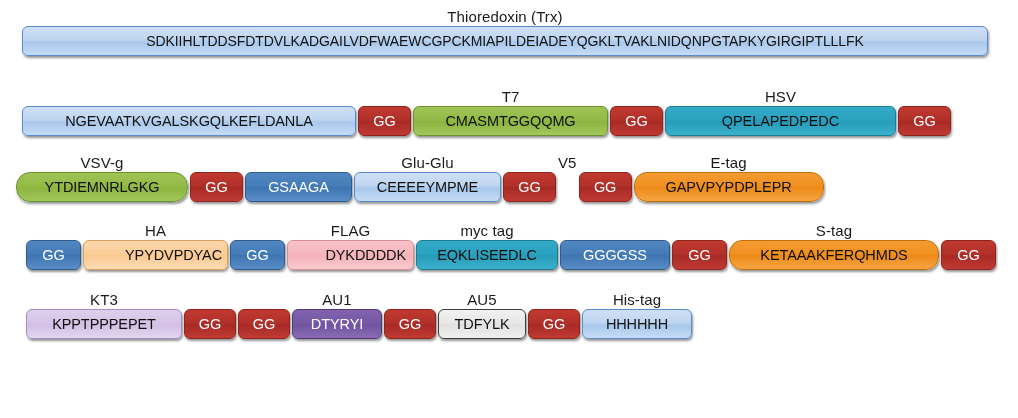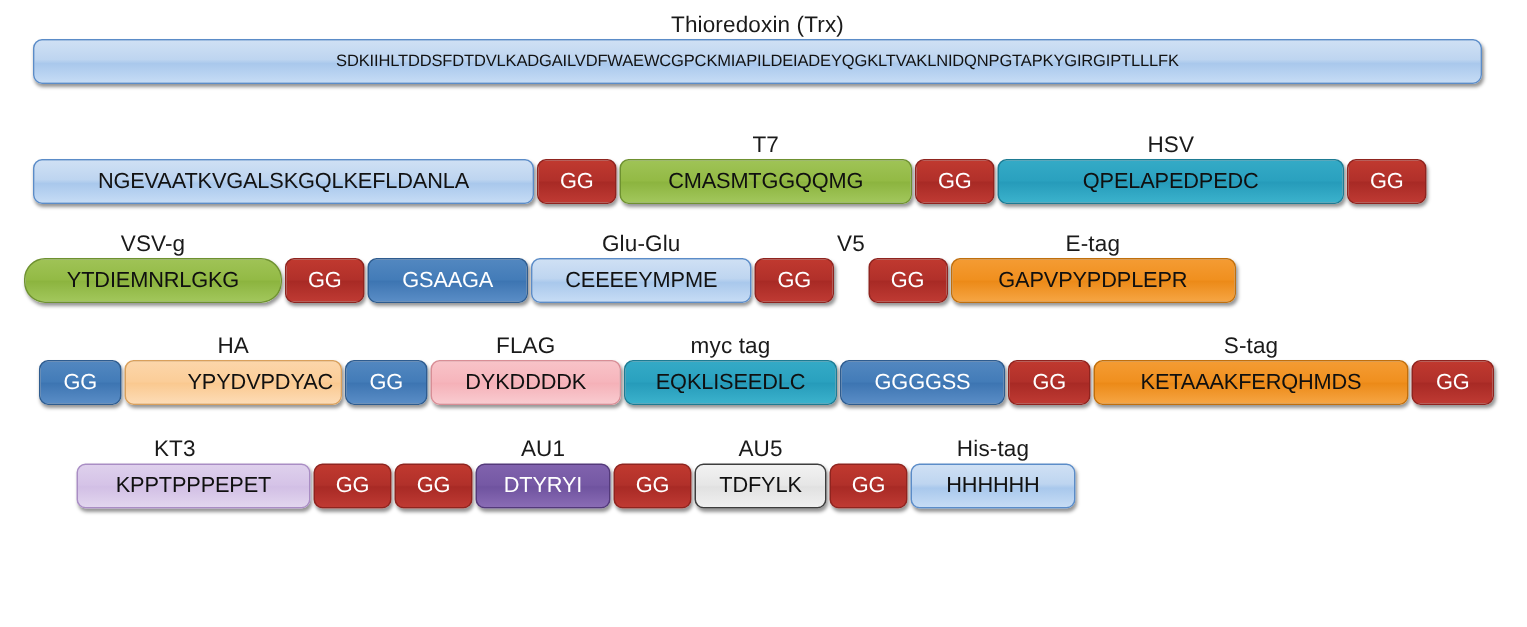--- a/index.html
+++ b/index.html
@@ -89,51 +89,51 @@
   }
   .c-purple {
     background: linear-gradient(to bottom, #8062ad 0%, #7558a4 48%, #6f539f 52%, #8a6cb5 100%);
     border-color: #53397a;
     color: #ffffff;
   }
   .c-orange {
     background: linear-gradient(to bottom, #f49b33 0%, #f0901f 48%, #ec8a18 52%, #f6a543 100%);
     border-color: #c06f0d;
     color: #101010;
+    border-radius: 13px;
   }
   .c-peach {
     background: linear-gradient(to bottom, #fcd6aa 0%, #fbcd98 48%, #fac990 52%, #fddcb6 100%);
     border-color: #d9a05c;
     color: #101010;
   }
   .c-pink {
     background: linear-gradient(to bottom, #f8c3c8 0%, #f6b5bc 48%, #f5b1b8 52%, #f9cbd0 100%);
     border-color: #d88e96;
     color: #101010;
   }
   .c-lavender {
     background: linear-gradient(to bottom, #ded0ec 0%, #d5c3e7 48%, #d2bfe5 52%, #e2d6ef 100%);
     border-color: #a98dc4;
     color: #101010;
-    margin-left: 25px;
   }
   .c-gray {
     background: linear-gradient(to bottom, #f2f2f2 0%, #e6e6e6 48%, #e1e1e1 52%, #f0f0f0 100%);
     border-color: #3d3d3d;
     color: #101010;
   }
 </style>
 </head>
 <body>
 
 <div id="diagram">
     <div class="row" style="top: 8px; left: 22px;">
       <div class="seg">
         <div class="seg-label">Thioredoxin (Trx)</div>
-        <div class="box c-lightblue" style="width: 966px; font-size: 11px;">SDKIIHLTDDSFDTDVLKADGAILVDFWAEWCGPCKMIAPILDEIADEYQGKLTVAKLNIDQNPGTAPKYGIRGIPTLLLFK</div>
+        <div class="box c-lightblue" style="width: 966px; font-size: 14px;">SDKIIHLTDDSFDTDVLKADGAILVDFWAEWCGPCKMIAPILDEIADEYQGKLTVAKLNIDQNPGTAPKYGIRGIPTLLLFK</div>
       </div>
     </div>
     <div class="row" style="top: 88px; left: 22px;">
       <div class="seg">
         <div class="seg-label empty">&nbsp;</div>
         <div class="box c-lightblue" style="width: 334px; font-size: 14.5px;">NGEVAATKVGALSKGQLKEFLDANLA</div>
       </div>
       <div class="seg">
         <div class="seg-label empty">&nbsp;</div>
         <div class="box c-red" style="width: 53px; font-size: 14.5px;">GG</div>
@@ -196,21 +196,21 @@
       <div class="seg">
         <div class="seg-label">HA</div>
         <div class="box c-peach" style="width: 145px; font-size: 14.5px; padding-left: 41px;">YPYDVPDYAC</div>
       </div>
       <div class="seg">
         <div class="seg-label empty">&nbsp;</div>
         <div class="box c-blue" style="width: 55px; font-size: 14.5px;">GG</div>
       </div>
       <div class="seg">
         <div class="seg-label">FLAG</div>
-        <div class="box c-pink" style="width: 127px; font-size: 14.5px;">DYKDDDDK</div>
+        <div class="box c-pink" style="width: 127px; font-size: 14.5px; text-align: right;">DYKDDDDK</div>
       </div>
       <div class="seg">
         <div class="seg-label">myc tag</div>
         <div class="box c-teal" style="width: 142px; font-size: 14.5px;">EQKLISEEDLC</div>
       </div>
       <div class="seg">
         <div class="seg-label empty">&nbsp;</div>
         <div class="box c-blue" style="width: 110px; font-size: 14.5px;">GGGGSS</div>
       </div>
       <div class="seg">

